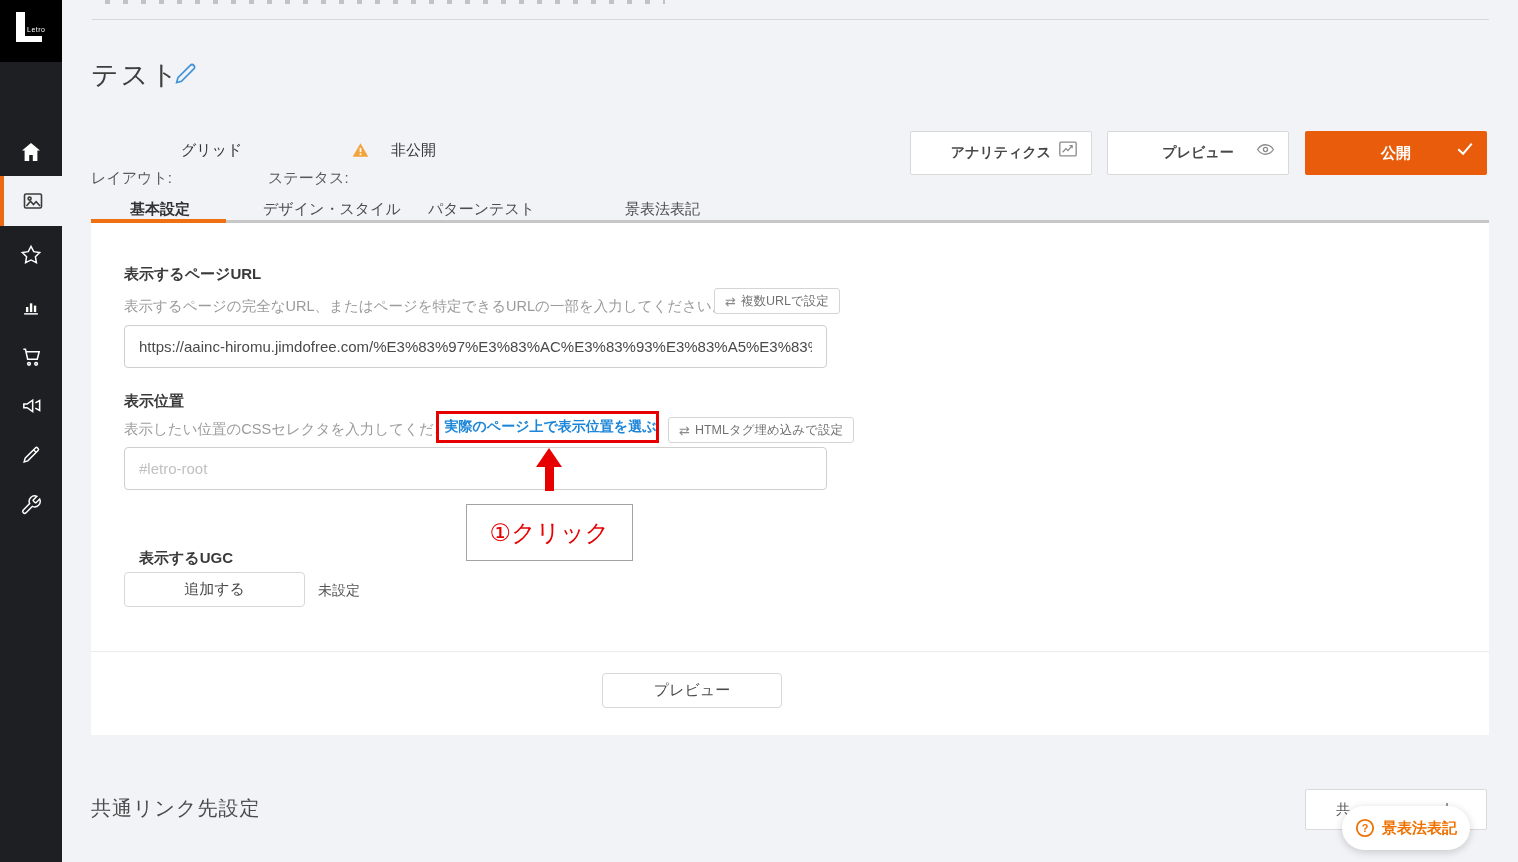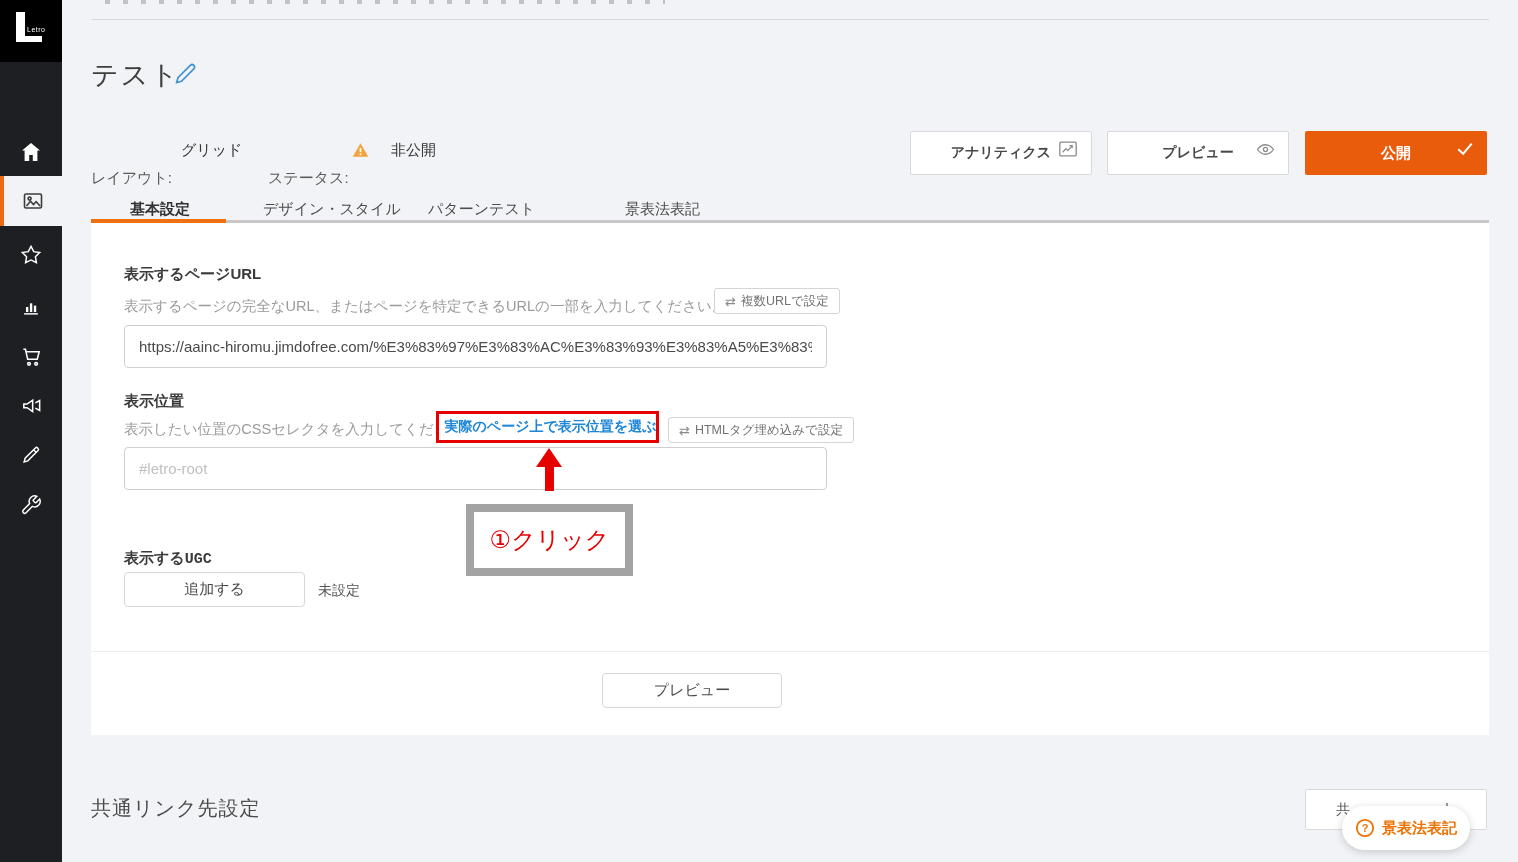--- a/index.html
+++ b/index.html
@@ -61,21 +61,21 @@
   .text-input::placeholder { color:#c0c0c0; }
 
   .red-box-link { left:436px; top:411px; width:223px; height:32px; border:3px solid #e60000;
     display:flex; align-items:center; justify-content:center; gap:6px; background:#fff; cursor:pointer; }
   .red-box-link span { font-size:14px; font-weight:bold; color:#1d86d8; white-space:nowrap; }
 
   .arrow-stem { left:545px; top:466px; width:9px; height:25px; background:#e60000; z-index:5; }
   .arrow-head { left:536px; top:448px; width:0; height:0; z-index:5;
     border-left:13px solid transparent; border-right:13px solid transparent;
     border-bottom:19px solid #e60000; }
-  .click-box { left:466px; top:504px; width:167px; height:72px; border:8px solid #a3a3a3;
+  .click-box { left:466px; top:504px; width:167px; height:57px; border:1px solid #a3a3a3;
     display:flex; align-items:center; justify-content:center; font-size:24px; color:#e60000; background:#fff; }
 
   .add-btn { left:124px; top:572px; width:181px; height:35px; background:#fff;
     border:1px solid #d8d8d8; border-radius:4px; display:flex; align-items:center;
     justify-content:center; font-size:15px; color:#4a4a4a; cursor:pointer; }
   .unset { left:318px; top:582px; font-size:14px; color:#555; }
 
   .panel-divider { left:91px; top:651px; width:1398px; height:1px; background:#ececec; }
   .foot-btn { top:673px; height:35px; border-radius:4px; display:flex; align-items:center;
     justify-content:center; font-size:15px; cursor:pointer; }
@@ -238,21 +238,21 @@
     <span class="swap">⇄</span>
     <span>HTMLタグ埋め込みで設定</span>
   </div>
 
   <input class="abs text-input" style="left: 124px; top: 447px;" readonly="" placeholder="#letro-root">
 
   <div class="abs arrow-head"></div>
   <div class="abs arrow-stem"></div>
   <div class="abs click-box">①クリック</div>
 
-  <div class="abs fld-label" style="left:124px; top:549px;font-family:Liberation Mono, monospace;">表示するUGC</div>
+  <div class="abs fld-label" style="left:139px; top:549px;">表示するUGC</div>
   <div class="abs add-btn">追加する</div>
   <div class="abs unset">未設定</div>
 
   <div class="abs panel-divider"></div>
   <div class="abs foot-btn preview">プレビュー</div>
 
   <div class="abs section-title">共通リンク先設定</div>
 
   <div class="abs partial-btn">
     <span class="txt">共</span>

